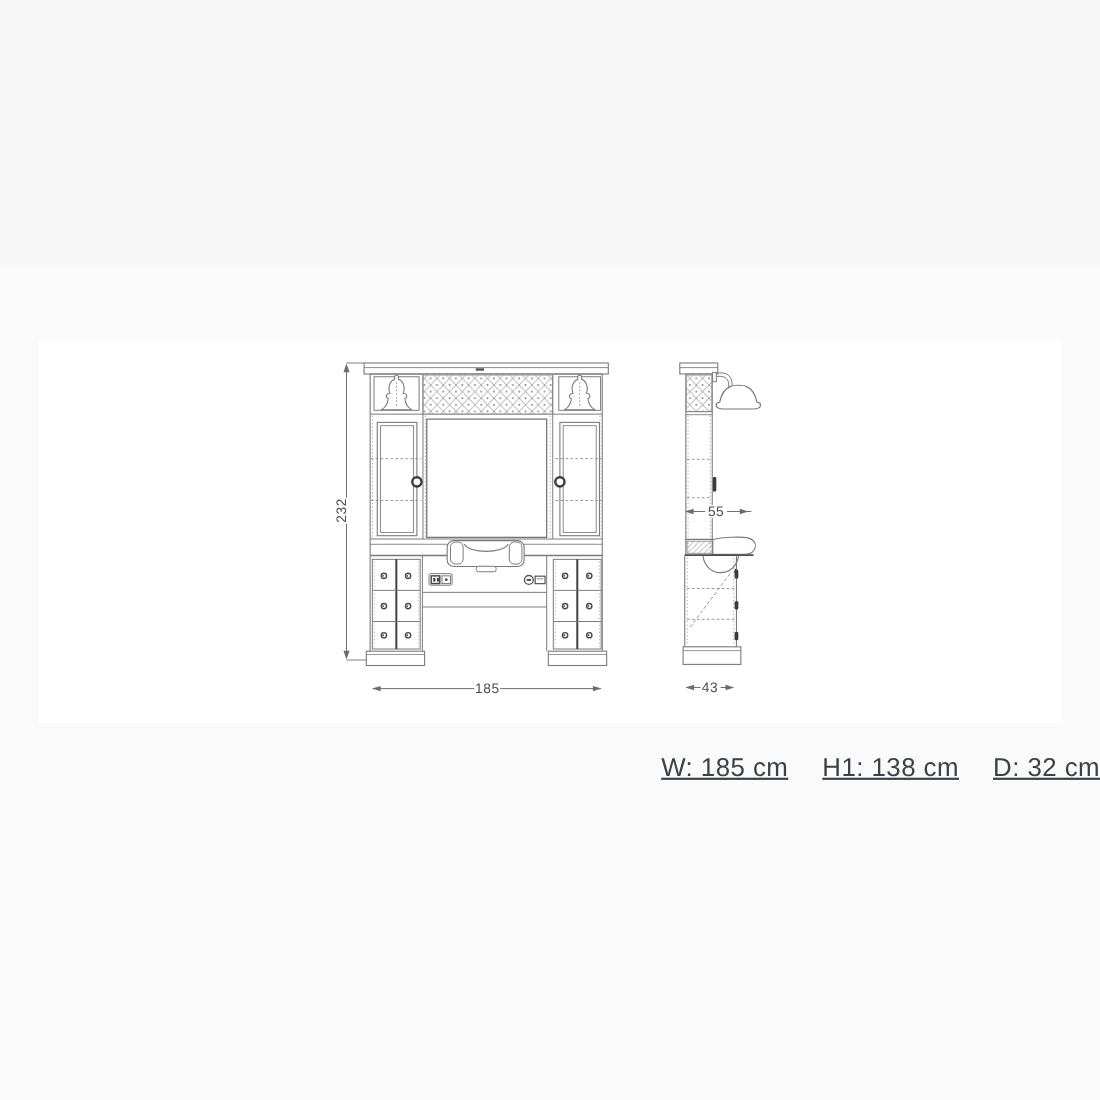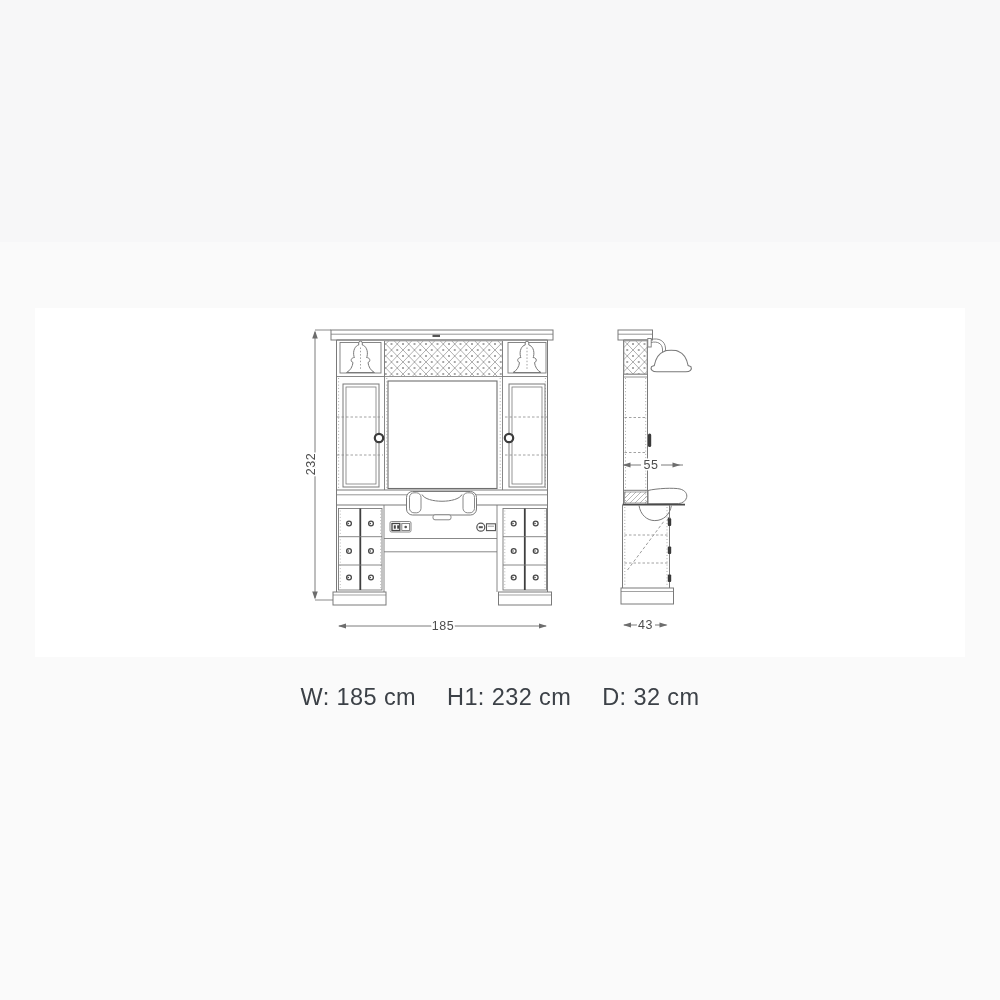--- a/index.html
+++ b/index.html
@@ -1,22 +1,22 @@
 <!DOCTYPE html>
 <html><head>
 <meta charset="utf-8">
 <style>
   html,body{margin:0;padding:0;}
   .page{position:relative;width:1000px;height:1000px;background:#fafafa;overflow:hidden;
         font-family:"Liberation Sans",sans-serif;}
   .band-top{position:absolute;left:0;top:0;width:1000px;height:242px;background:#f7f7f8;}
   .canvas{position:absolute;left:35px;top:308px;width:930px;height:349px;background:#ffffff;}
   .canvas svg{display:block;width:930px;height:349px;}
-  .caption{position:absolute;left:0;top:684px;width:1000px;display:flex;justify-content:center;
-           gap:31px;color:#3c4147;font-size:23.5px;font-weight:500;letter-spacing:.4px;line-height:27px;}
+  .caption{position:absolute;left:0;top:684px;width:1000px;display:flex;justify-content:flex-end;
+           gap:31px;color:#3c4147;font-size:23.5px;font-weight:500;letter-spacing:.4px;line-height:27px;text-decoration:underline;}
   .dim-text{font-family:"Liberation Sans",sans-serif;font-size:12.5px;fill:#4d4d4d;letter-spacing:.5px;
             paint-order:stroke;stroke:#ffffff;stroke-width:3px;}
 </style>
 </head>
 <body>
 
 <div class="page">
   <div class="band-top"></div>
 
   <div class="canvas">
@@ -233,16 +233,16 @@
 
       <text class="dim-text" x="408" y="322" text-anchor="middle">185</text>
       <text class="dim-text" text-anchor="middle" transform="translate(279.5,156) rotate(-90)">232</text>
       <text class="dim-text" x="616" y="161" text-anchor="middle">55</text>
       <text class="dim-text" x="610.5" y="321" text-anchor="middle">43</text>
     </svg>
   </div>
 
   <div class="caption">
     <span>W: 185 cm</span>
-    <span>H1: 232 cm</span>
+    <span>H1: 138 cm</span>
     <span>D: 32 cm</span>
   </div>
 </div>
 
 </body></html>

